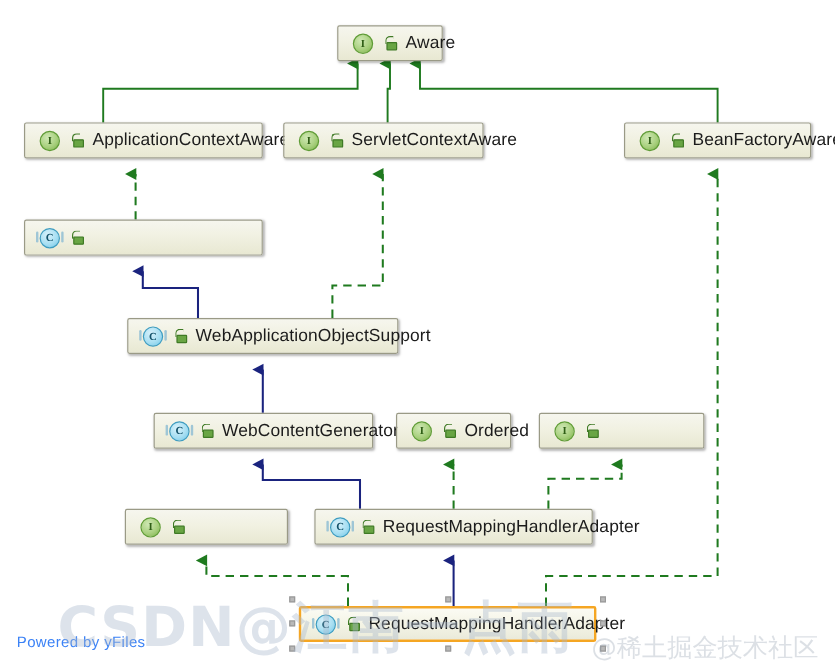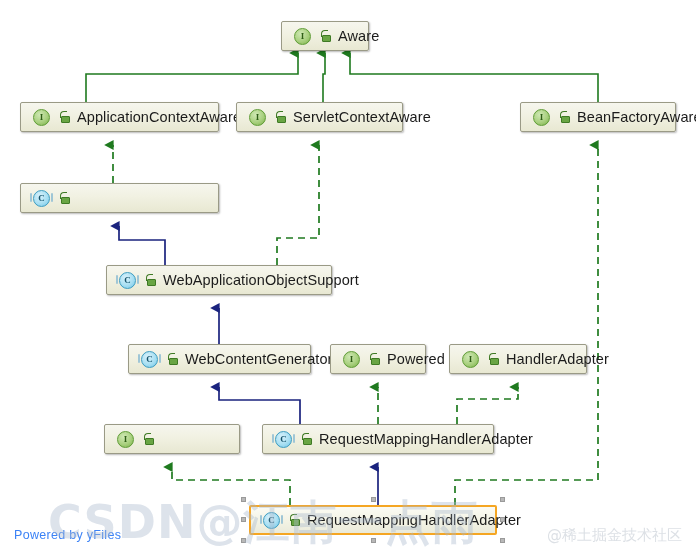--- a/index.html
+++ b/index.html
@@ -161,21 +161,21 @@
     color: rgba(170,186,205,0.40);
     letter-spacing: 1px;
     user-select: none;
     z-index: 8;
     font-family: "DejaVu Sans", sans-serif;
   }
   .wm-cn {
     position: absolute;
     right: 14px;
     top: 526px;
-    font-size: 15px;
+    font-size: 21px;
     color: rgba(150,160,175,0.33);
     user-select: none;
     z-index: 8;
     font-family: "DejaVu Sans", sans-serif;
   }
 </style>
 </head>
 <body>
 
 <div id="canvas">
@@ -295,31 +295,30 @@
     <span class="node-label">WebContentGenerator</span>
   </div>
 
   <div class="node" style="left:330px;top:344px;width:96px">
     <span class="glyphs">
       <span class="badge-wrap iface">
         <span class="badge iface">I</span>
       </span>
       <span class="lock"></span>
     </span>
-    <span class="node-label">Powered</span>
+    <span class="node-label">Ordered</span>
   </div>
 
   <div class="node" style="left:449px;top:344px;width:138px">
     <span class="glyphs">
       <span class="badge-wrap iface">
         <span class="badge iface">I</span>
       </span>
       <span class="lock"></span>
     </span>
-    <span class="node-label">HandlerAdapter</span>
   </div>
 
   <div class="node" style="left:104px;top:424px;width:136px">
     <span class="glyphs">
       <span class="badge-wrap iface">
         <span class="badge iface">I</span>
       </span>
       <span class="lock"></span>
     </span>
   </div>

